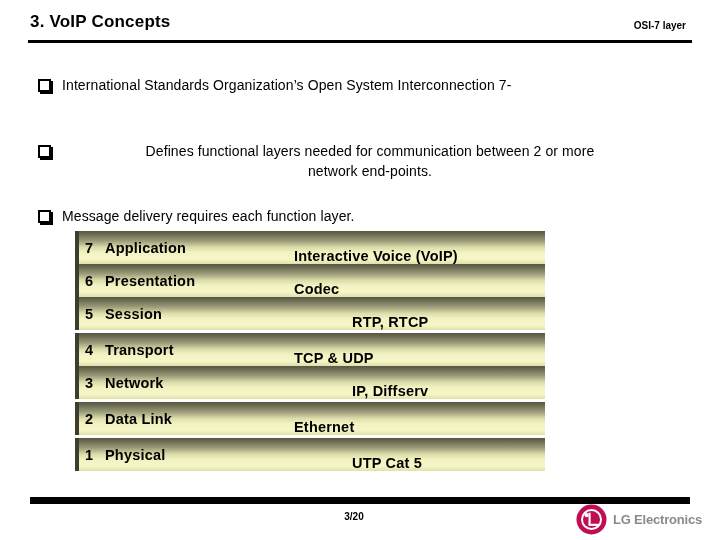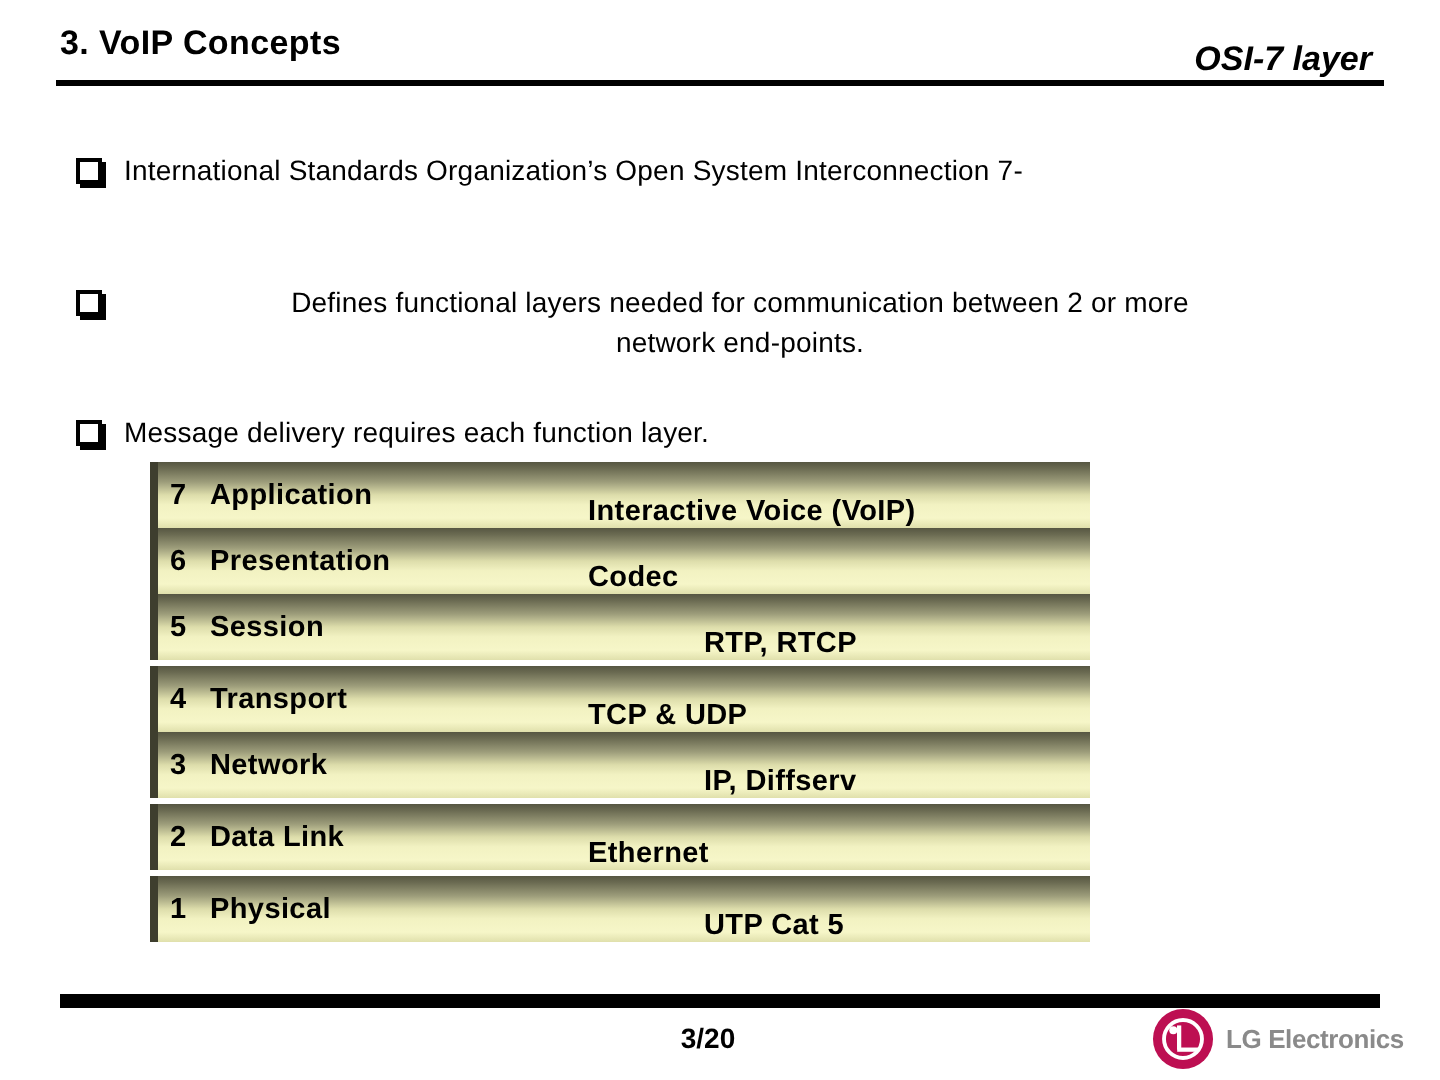--- a/index.html
+++ b/index.html
@@ -5,21 +5,21 @@
   html,body{margin:0;padding:0;}
   body{
     width:720px;height:540px;background:#fff;position:relative;overflow:hidden;
     font-family:"Liberation Sans",sans-serif;color:#000;
     -webkit-font-smoothing:antialiased;
   }
   .slide{position:absolute;inset:0;width:714px;height:540px;background:#fff;}
 
   
   .title{position:absolute;left:30px;top:12px;font-size:17px;font-weight:700;letter-spacing:.2px;}
-  .subtitle{position:absolute;right:28px;top:20px;font-size:17px;font-weight:700;font-style:italic;}
+  .subtitle{position:absolute;right:28px;top:20px;font-size:10px;font-weight:700;}
   .header-rule{position:absolute;left:28px;top:40px;width:664px;height:3px;background:#000;}
 
   
   .bullet{position:absolute;left:38px;width:640px;}
   .bullet .sq{
     position:absolute;left:0;top:4px;width:9px;height:9px;background:#fff;
     border:2px solid #000;box-shadow:2px 2px 0 0 #000;
   }
   .bullet .text{margin-left:24px;font-size:14px;line-height:20px;letter-spacing:.1px;}
   #bullet-1{top:75px;}
@@ -38,21 +38,21 @@
     font-size:14.5px;font-weight:700;letter-spacing:.2px;
   }
   .orow .num{width:16px;padding-left:6px;}
   .orow .label{margin-left:4px;}
   .orow .val{position:absolute;white-space:nowrap;margin-top:16px;}
   .val.near{left:215px;}
   .val.far{left:273px;text-align:right;}
 
   
   .footer-rule{position:absolute;left:30px;top:497px;width:660px;height:7px;background:#000;}
-  .page-num{position:absolute;left:0;top:511px;width:708px;text-align:center;font-size:14px;font-weight:700;}
+  .page-num{position:absolute;left:0;top:511px;width:708px;text-align:center;font-size:10px;font-weight:700;}
   .logo{position:absolute;left:576px;top:504px;display:flex;align-items:center;}
   .logo svg{width:31px;height:31px;display:block;}
   .brand{margin-left:6px;font-size:13px;font-weight:700;color:#8a8a8a;letter-spacing:-.2px;}
 </style>
 </head>
 <body>
 
 <div class="slide">
 
   <div class="title">3. VoIP Concepts</div>

